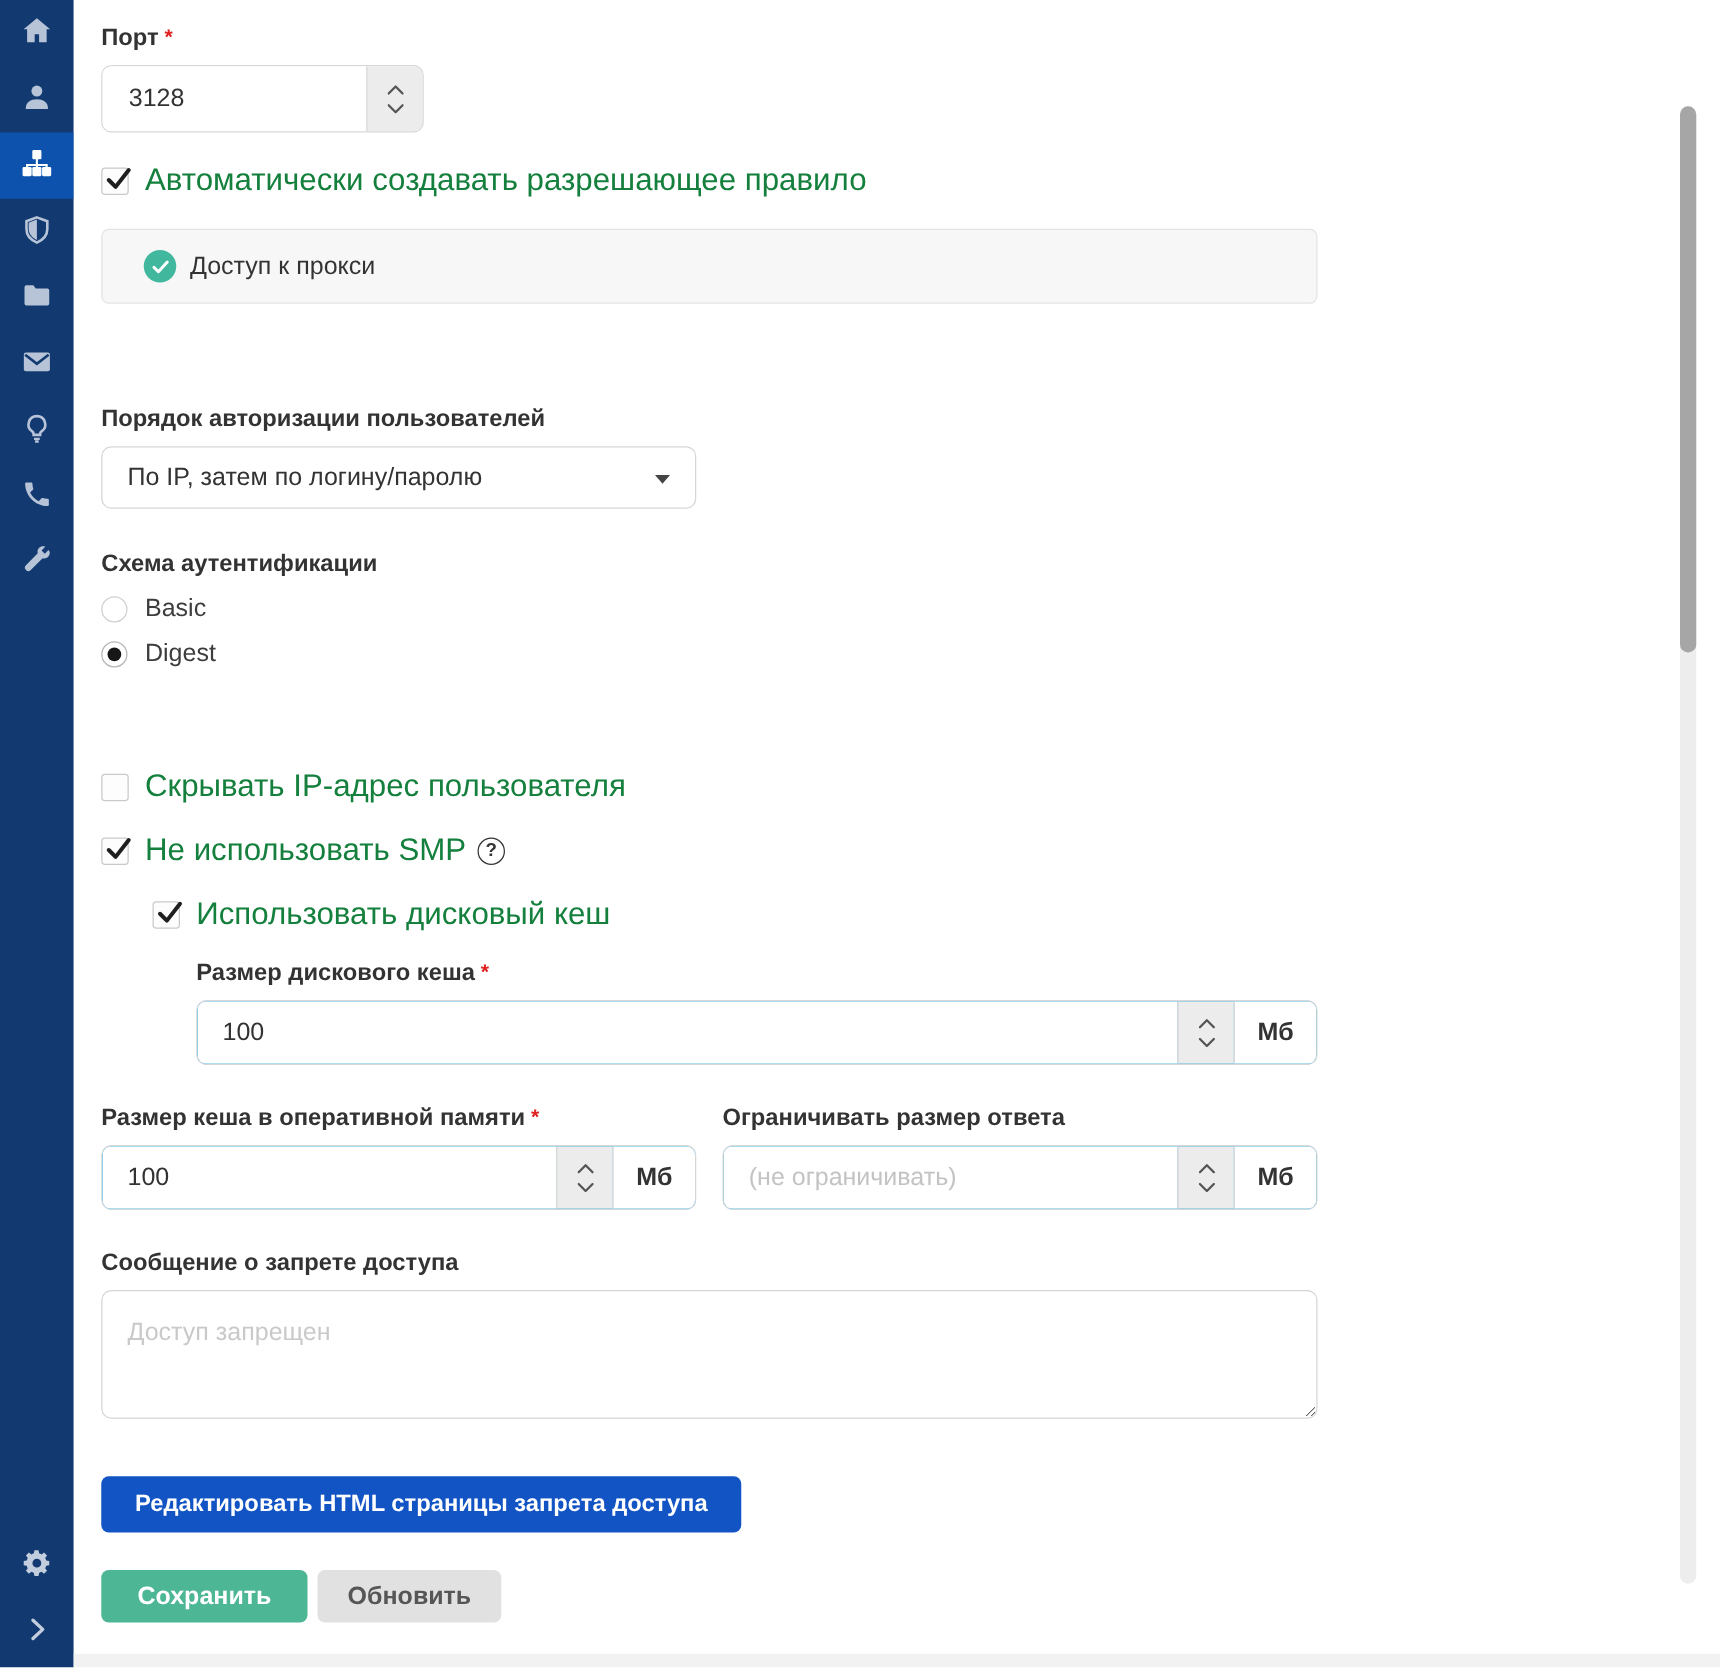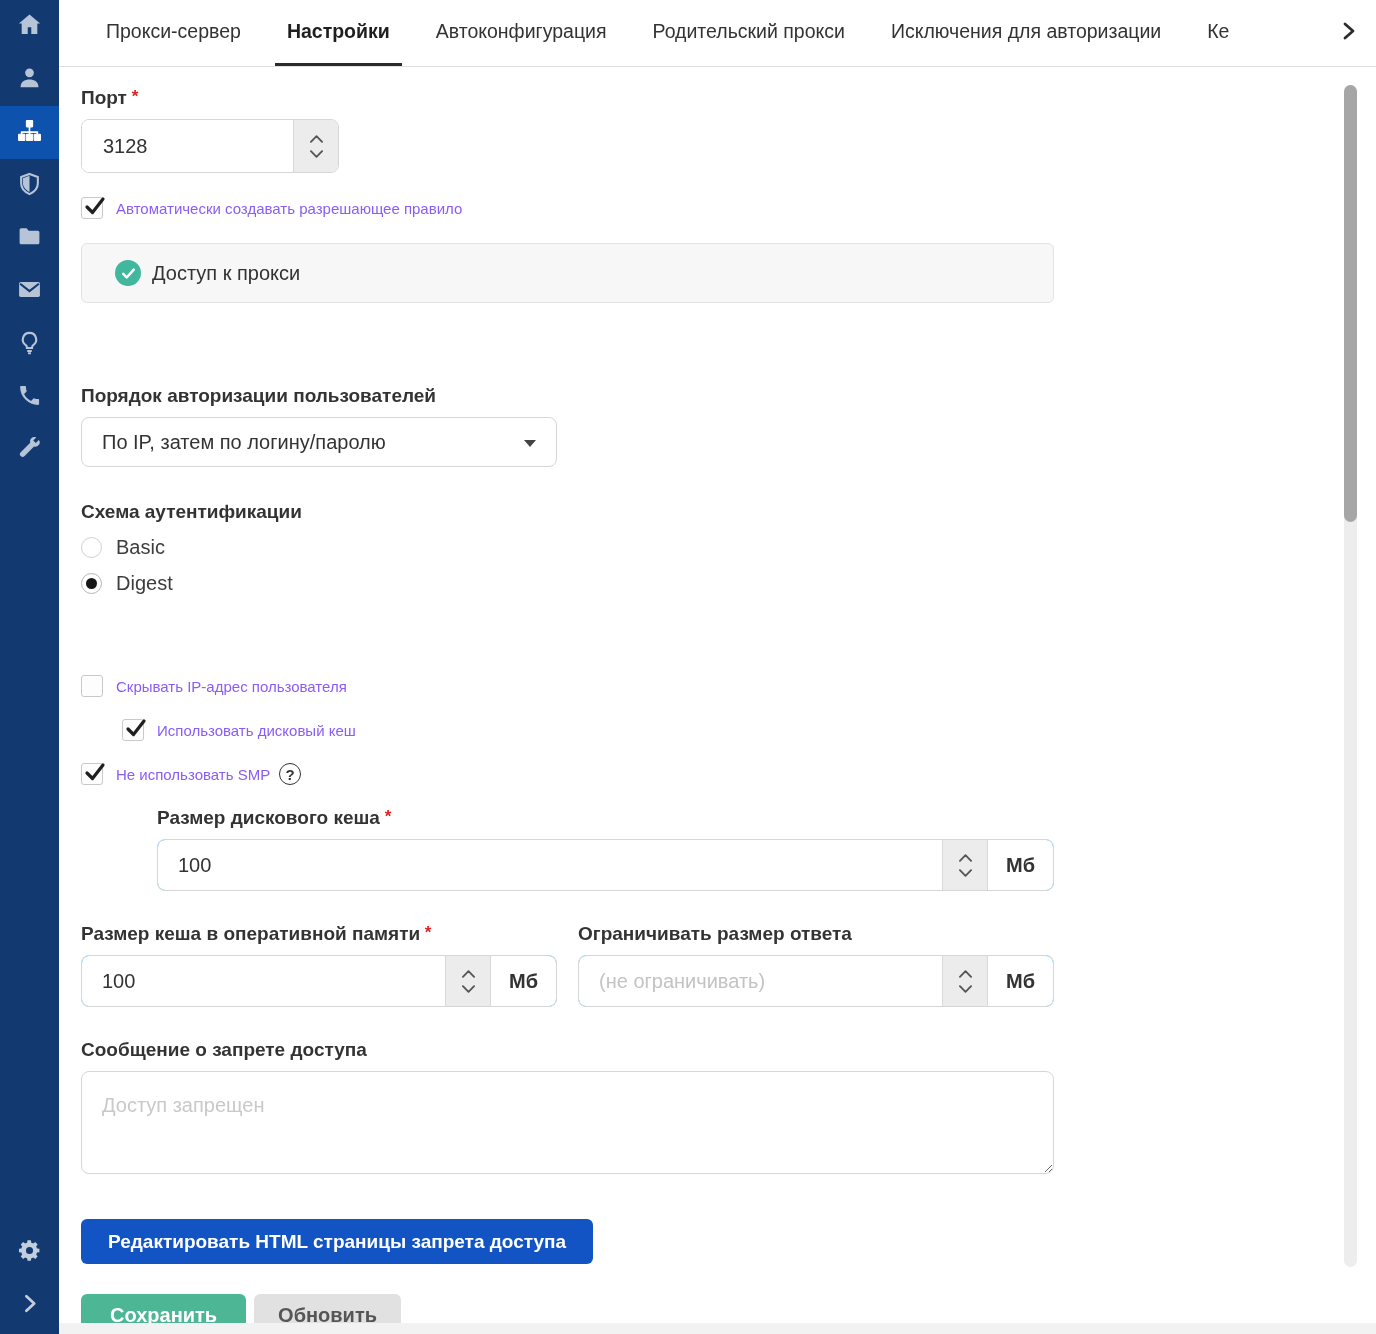--- a/index.html
+++ b/index.html
@@ -33,21 +33,21 @@
 
   .port-field { display:flex; width:258px; height:54px; border:1px solid #d6d6d6; border-radius:8px; overflow:hidden; background:#fff; }
   .port-field input { flex:1; min-width:0; border:none; outline:none; padding:0 0 0 21px; font-size:20px; color:#333; font-family:inherit; }
   .spin { width:45px; background:#ececec; border-left:1px solid #d9d9d9; display:flex; flex-direction:column; align-items:center; justify-content:center; gap:7px; flex-shrink:0; }
   .spin .spin-btn { display:flex; cursor:pointer; color:#555; }
 
   .check-row { display:flex; align-items:center; gap:13px; margin-top:24px; cursor:pointer; }
   .checkbox { width:22px; height:22px; border:1.5px solid #c9c9c9; border-radius:3px; background:#fdfdfd; position:relative; flex-shrink:0; }
   .checkbox svg { position:absolute; left:1px; top:-4px; width:24px; height:24px; display:none; }
   .checkbox.checked svg { display:block; }
-  .check-label { font-size:15px; color:#8b5cf6; }
+  .check-label { font-size:25px; color:#15803d; }
 
   .panel { margin-top:24px; width:973px; height:60px; background:#f7f7f7; border:1px solid #e3e3e3; border-radius:6px; display:flex; align-items:center; padding-left:33px; gap:11px; cursor:pointer; }
   .status-circle { width:26px; height:26px; border-radius:50%; background:#41b79e; display:flex; align-items:center; justify-content:center; flex-shrink:0; }
   .panel-label { font-size:20px; color:#333; }
 
   .two-col { display:flex; gap:21px; width:973px; }
   .col { width:476px; }
   .select { height:50px; border:1px solid #d6d6d6; border-radius:8px; background:#fff; display:flex; align-items:center; padding:0 20px; font-size:20px; color:#333; cursor:pointer; position:relative; }
   .select .caret { position:absolute; right:20px; top:50%; margin-top:-2px; width:0; height:0; border-left:6px solid transparent; border-right:6px solid transparent; border-top:7px solid #444; }
 
@@ -150,35 +150,20 @@
       <div class="nav-item">
         <span><svg viewBox="0 0 24 24" width="22" height="22" fill="none" stroke="currentColor" stroke-width="2.6" stroke-linecap="round" stroke-linejoin="round">
               <polyline points="9 5 16.5 12 9 19"></polyline>
             </svg></span>
       </div>
     </div>
   </aside>
 
   <div class="main">
 
-    <div class="tabbar">
-      <div class="tabs">
-        <div class="tab">Прокси-сервер</div>
-        <div class="tab active">Настройки</div>
-        <div class="tab">Автоконфигурация</div>
-        <div class="tab">Родительский прокси</div>
-        <div class="tab">Исключения для авторизации</div>
-        <div class="tab truncated">Ке</div>
-      </div>
-      <div class="tab-more">
-        <span><svg viewBox="0 0 24 24" width="24" height="24" fill="none" stroke="currentColor" stroke-width="2.8" stroke-linecap="round" stroke-linejoin="round">
-              <polyline points="9 5 17 12 9 19"></polyline>
-            </svg></span>
-      </div>
-    </div>
 
     <div class="content">
 
       <div class="field-label req">Порт</div>
       <div class="port-field">
         <input type="text" value="3128" style="">
         <div class="spin">
           <span class="spin-btn">
               <svg viewBox="0 0 14 8" width="13" height="8" fill="none" stroke="#555" stroke-width="2" stroke-linecap="round" stroke-linejoin="round">
                 <polyline points="1 7 7 1 13 7"></polyline>
@@ -232,37 +217,37 @@
         <span class="radio-label">Digest</span>
       </div>
 
       <div class="check-row mt80">
         <span class="checkbox">
           
         </span>
         <span class="check-label">Скрывать IP-адрес пользователя</span>
       </div>
 
+      <div class="check-row mt22">
+        <span class="checkbox checked">
+          <svg viewBox="0 0 24 24" fill="none" stroke="#1f1f1f" stroke-width="3.2" stroke-linecap="round" stroke-linejoin="round">
+              <polyline points="4 13 9.5 18.5 20 5"></polyline>
+            </svg>
+        </span>
+        <span class="check-label">Не использовать SMP</span>
+        <span class="help-icon" style="margin-left:-4px;"></span>
+      </div>
+
       <div class="check-row mt22 indent1">
         <span class="checkbox checked">
           <svg viewBox="0 0 24 24" fill="none" stroke="#1f1f1f" stroke-width="3.2" stroke-linecap="round" stroke-linejoin="round">
               <polyline points="4 13 9.5 18.5 20 5"></polyline>
             </svg>
         </span>
         <span class="check-label">Использовать дисковый кеш</span>
-      </div>
-
-      <div class="check-row mt22">
-        <span class="checkbox checked">
-          <svg viewBox="0 0 24 24" fill="none" stroke="#1f1f1f" stroke-width="3.2" stroke-linecap="round" stroke-linejoin="round">
-              <polyline points="4 13 9.5 18.5 20 5"></polyline>
-            </svg>
-        </span>
-        <span class="check-label">Не использовать SMP</span>
-        <span class="help-icon" style="margin-left:-4px;"></span>
       </div>
 
       <div class="indent2 mt22">
         <div class="field-label req">Размер дискового кеша</div>
         <div class="unit-field" style="width:897px;">
           <input type="text" value="100" style="">
           <div class="spin">
             <span class="spin-btn">
                 <svg viewBox="0 0 14 8" width="13" height="8" fill="none" stroke="#555" stroke-width="2" stroke-linecap="round" stroke-linejoin="round">
                   <polyline points="1 7 7 1 13 7"></polyline>

